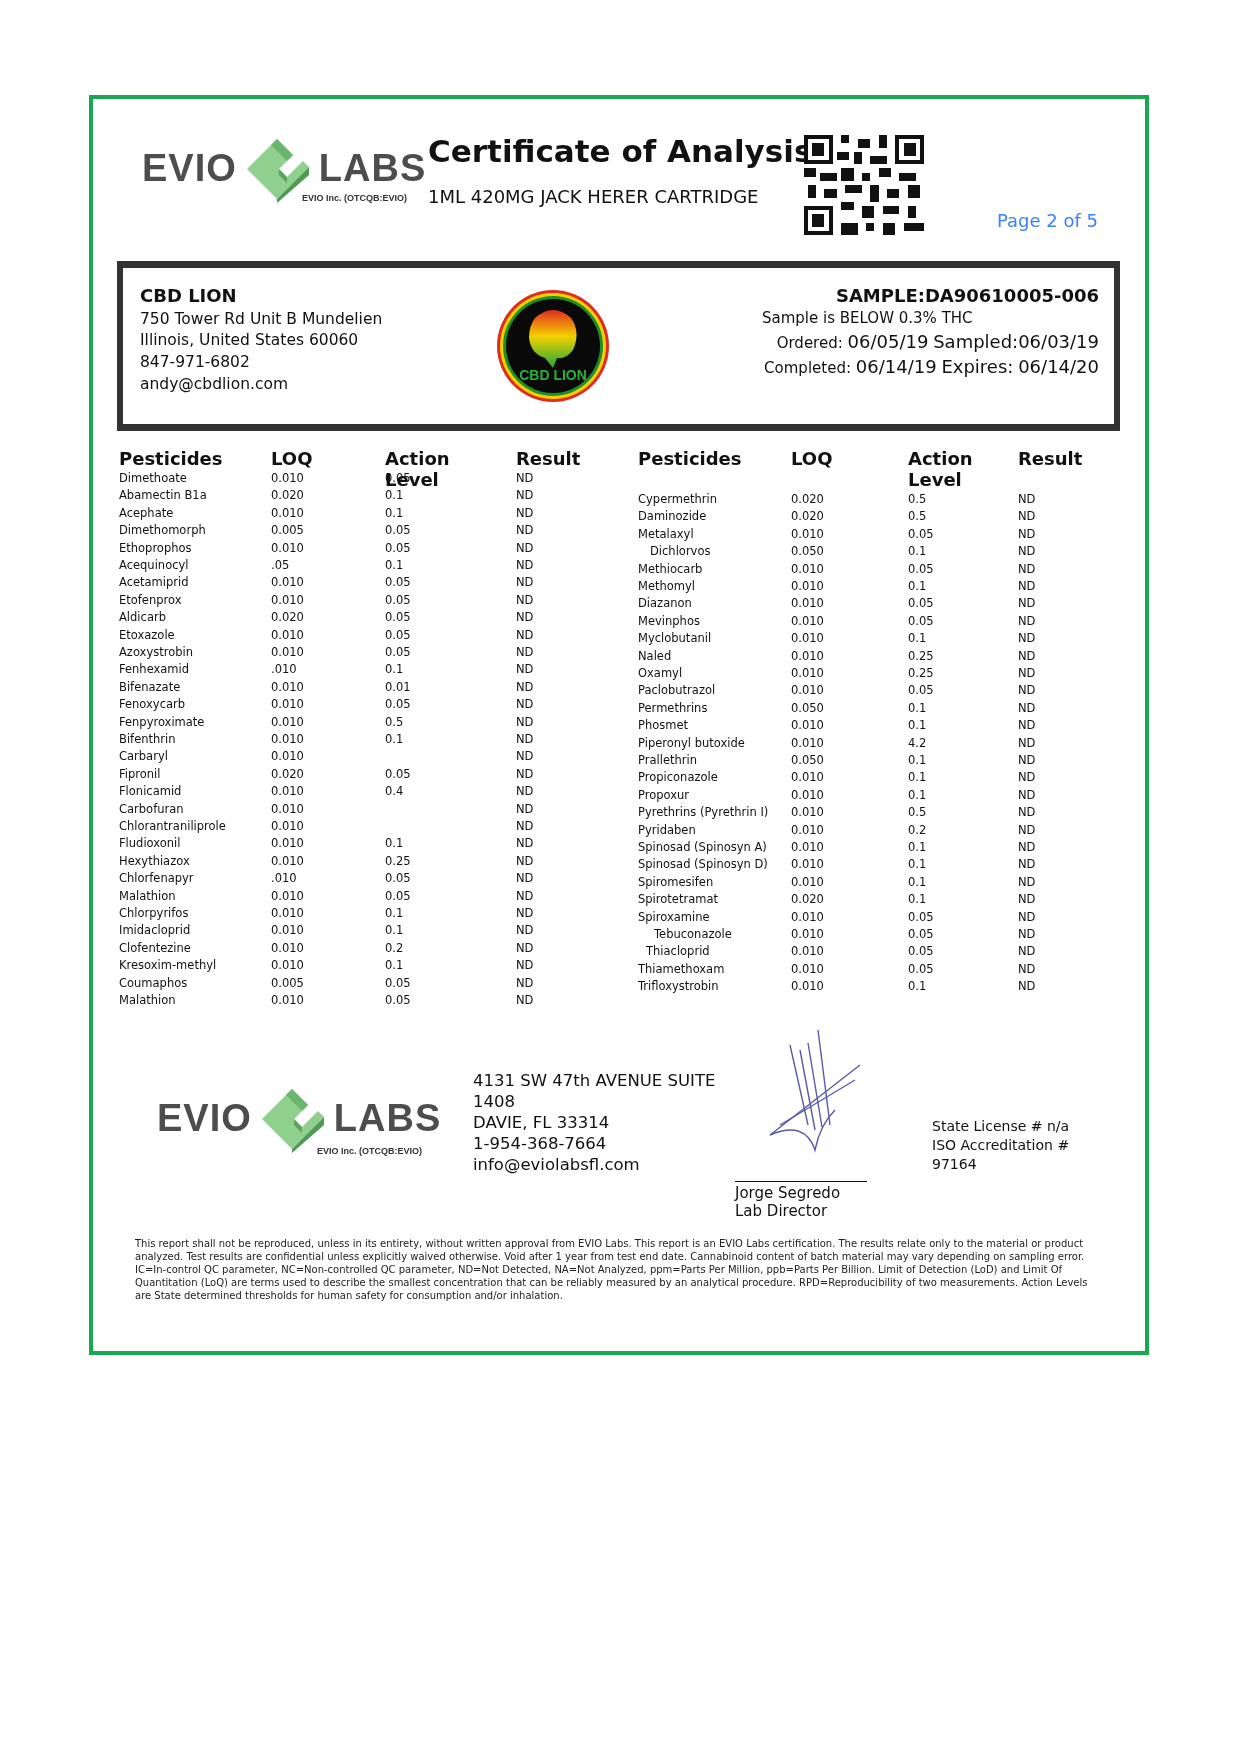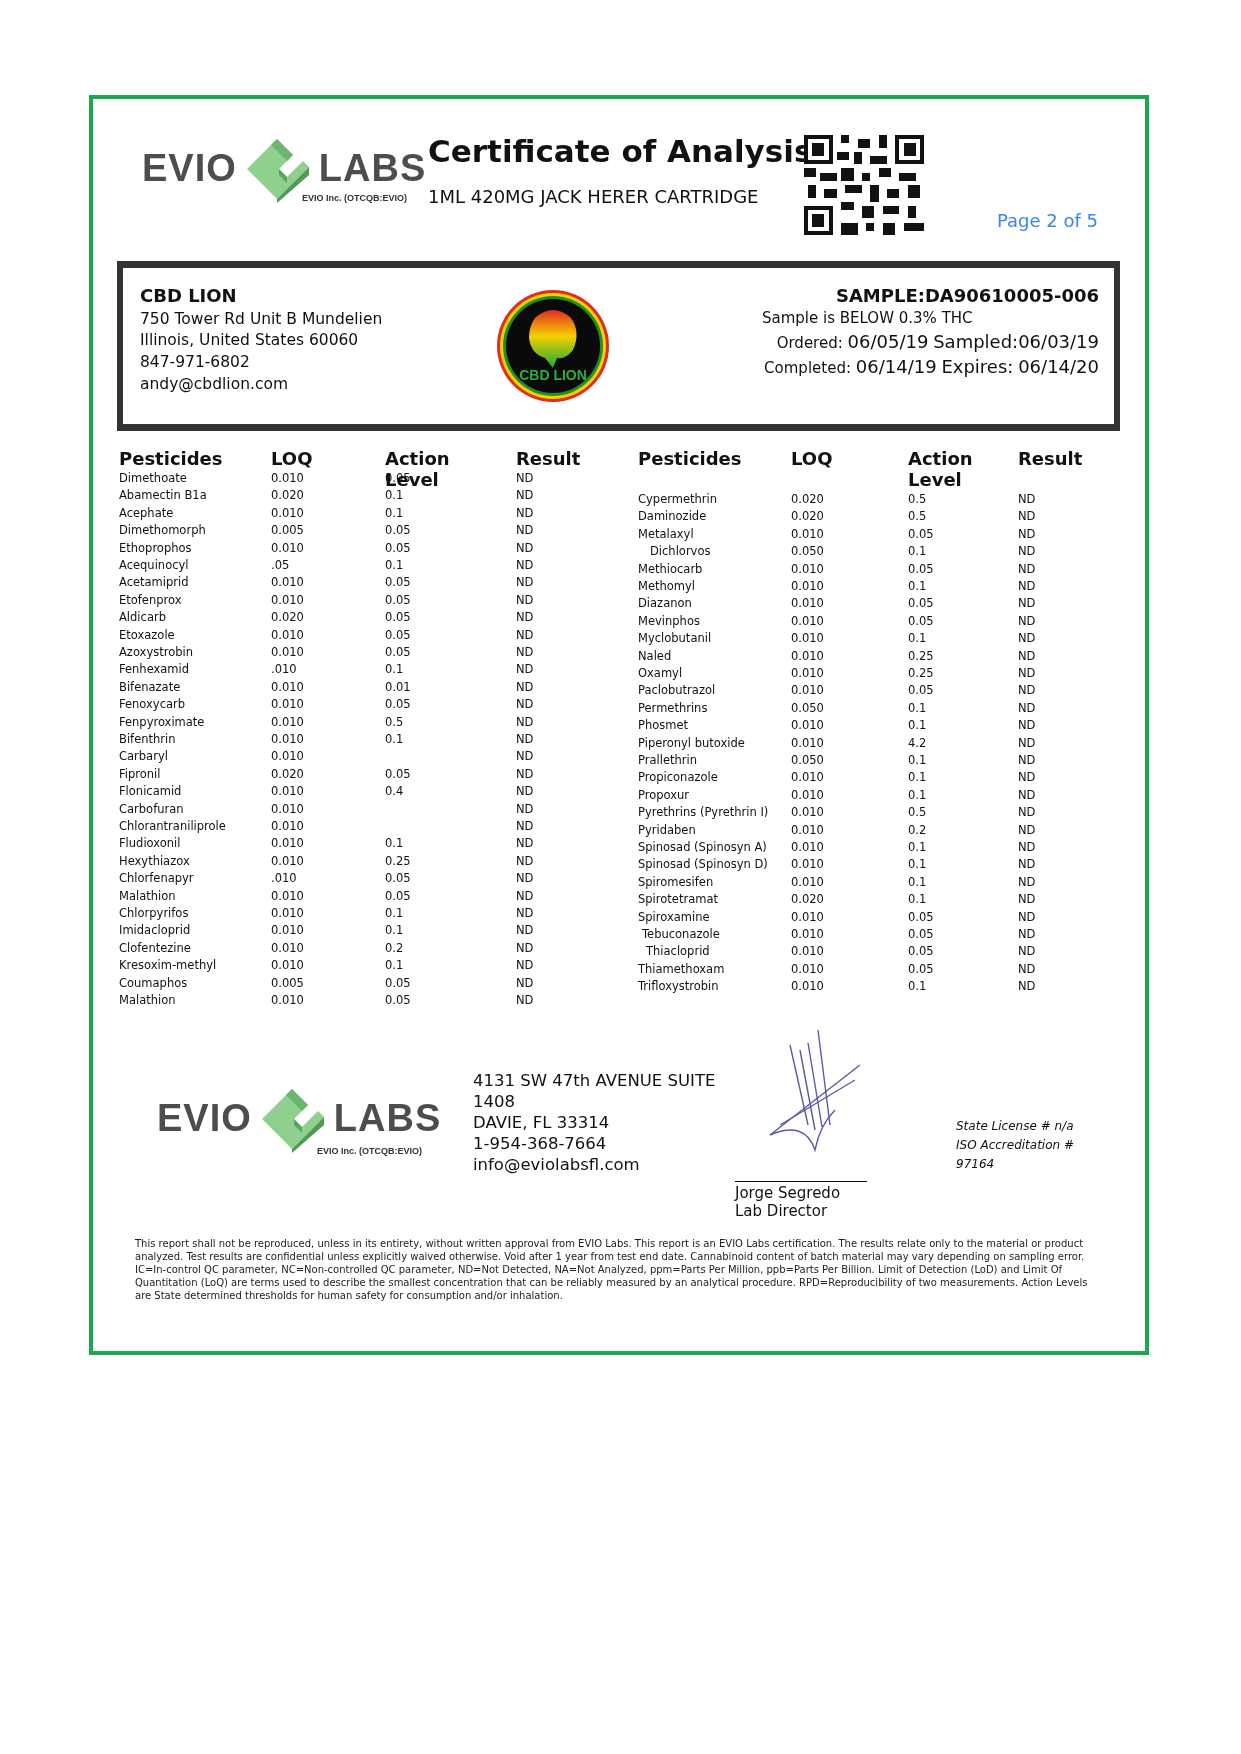--- a/index.html
+++ b/index.html
@@ -38,21 +38,21 @@
   .tbl .row { position:absolute; left:0; height:17px; font-size:11.5px; line-height:17px; }
   .tbl .row span { position:absolute; white-space:nowrap; }
   .tbl-left { left:119px; }
   .tbl-right { left:638px; }
 
   
   .lab-addr { position:absolute; left:473px; top:1070px; font-size:16.5px; line-height:21px; }
   .sig { position:absolute; left:760px; top:1025px; width:110px; height:130px; }
   .sig-line { position:absolute; left:735px; top:1181px; width:132px; border-top:1px solid #111; }
   .signer { position:absolute; left:735px; top:1184px; font-size:15px; line-height:18px; }
-  .license { position:absolute; left:956px; top:1117px; font-size:12px; line-height:19px;font-style:italic; }
+  .license { position:absolute; left:932px; top:1117px; font-size:14px; line-height:19px; }
   .disclaimer { position:absolute; left:135px; top:1237px; width:960px; font-size:10px; line-height:13px; color:#222; }
 </style>
 </head>
 <body>
 
 <div class="frame"></div>
 
 <div class="logo logo-top">
   <span class="word">EVIO</span>
   <svg width="74" height="70" viewBox="0 0 74 70" style="margin:0 4px">
@@ -489,21 +489,21 @@
       <span style="left: 270px;">0.1</span>
       <span style="left: 380px;">ND</span>
     </div>
     <div class="row" style="top: 460.6px;">
       <span style="left: 0px;">Spiroxamine</span>
       <span style="left: 153px;">0.010</span>
       <span style="left: 270px;">0.05</span>
       <span style="left: 380px;">ND</span>
     </div>
     <div class="row" style="top: 478px;">
-      <span style="left: 4px;">Tebuconazole</span>
+      <span style="left: 16px;">Tebuconazole</span>
       <span style="left: 153px;">0.010</span>
       <span style="left: 270px;">0.05</span>
       <span style="left: 380px;">ND</span>
     </div>
     <div class="row" style="top: 495.4px;">
       <span style="left: 0px; margin-left: 8px;">Thiacloprid</span>
       <span style="left: 153px;">0.010</span>
       <span style="left: 270px;">0.05</span>
       <span style="left: 380px;">ND</span>
     </div>

